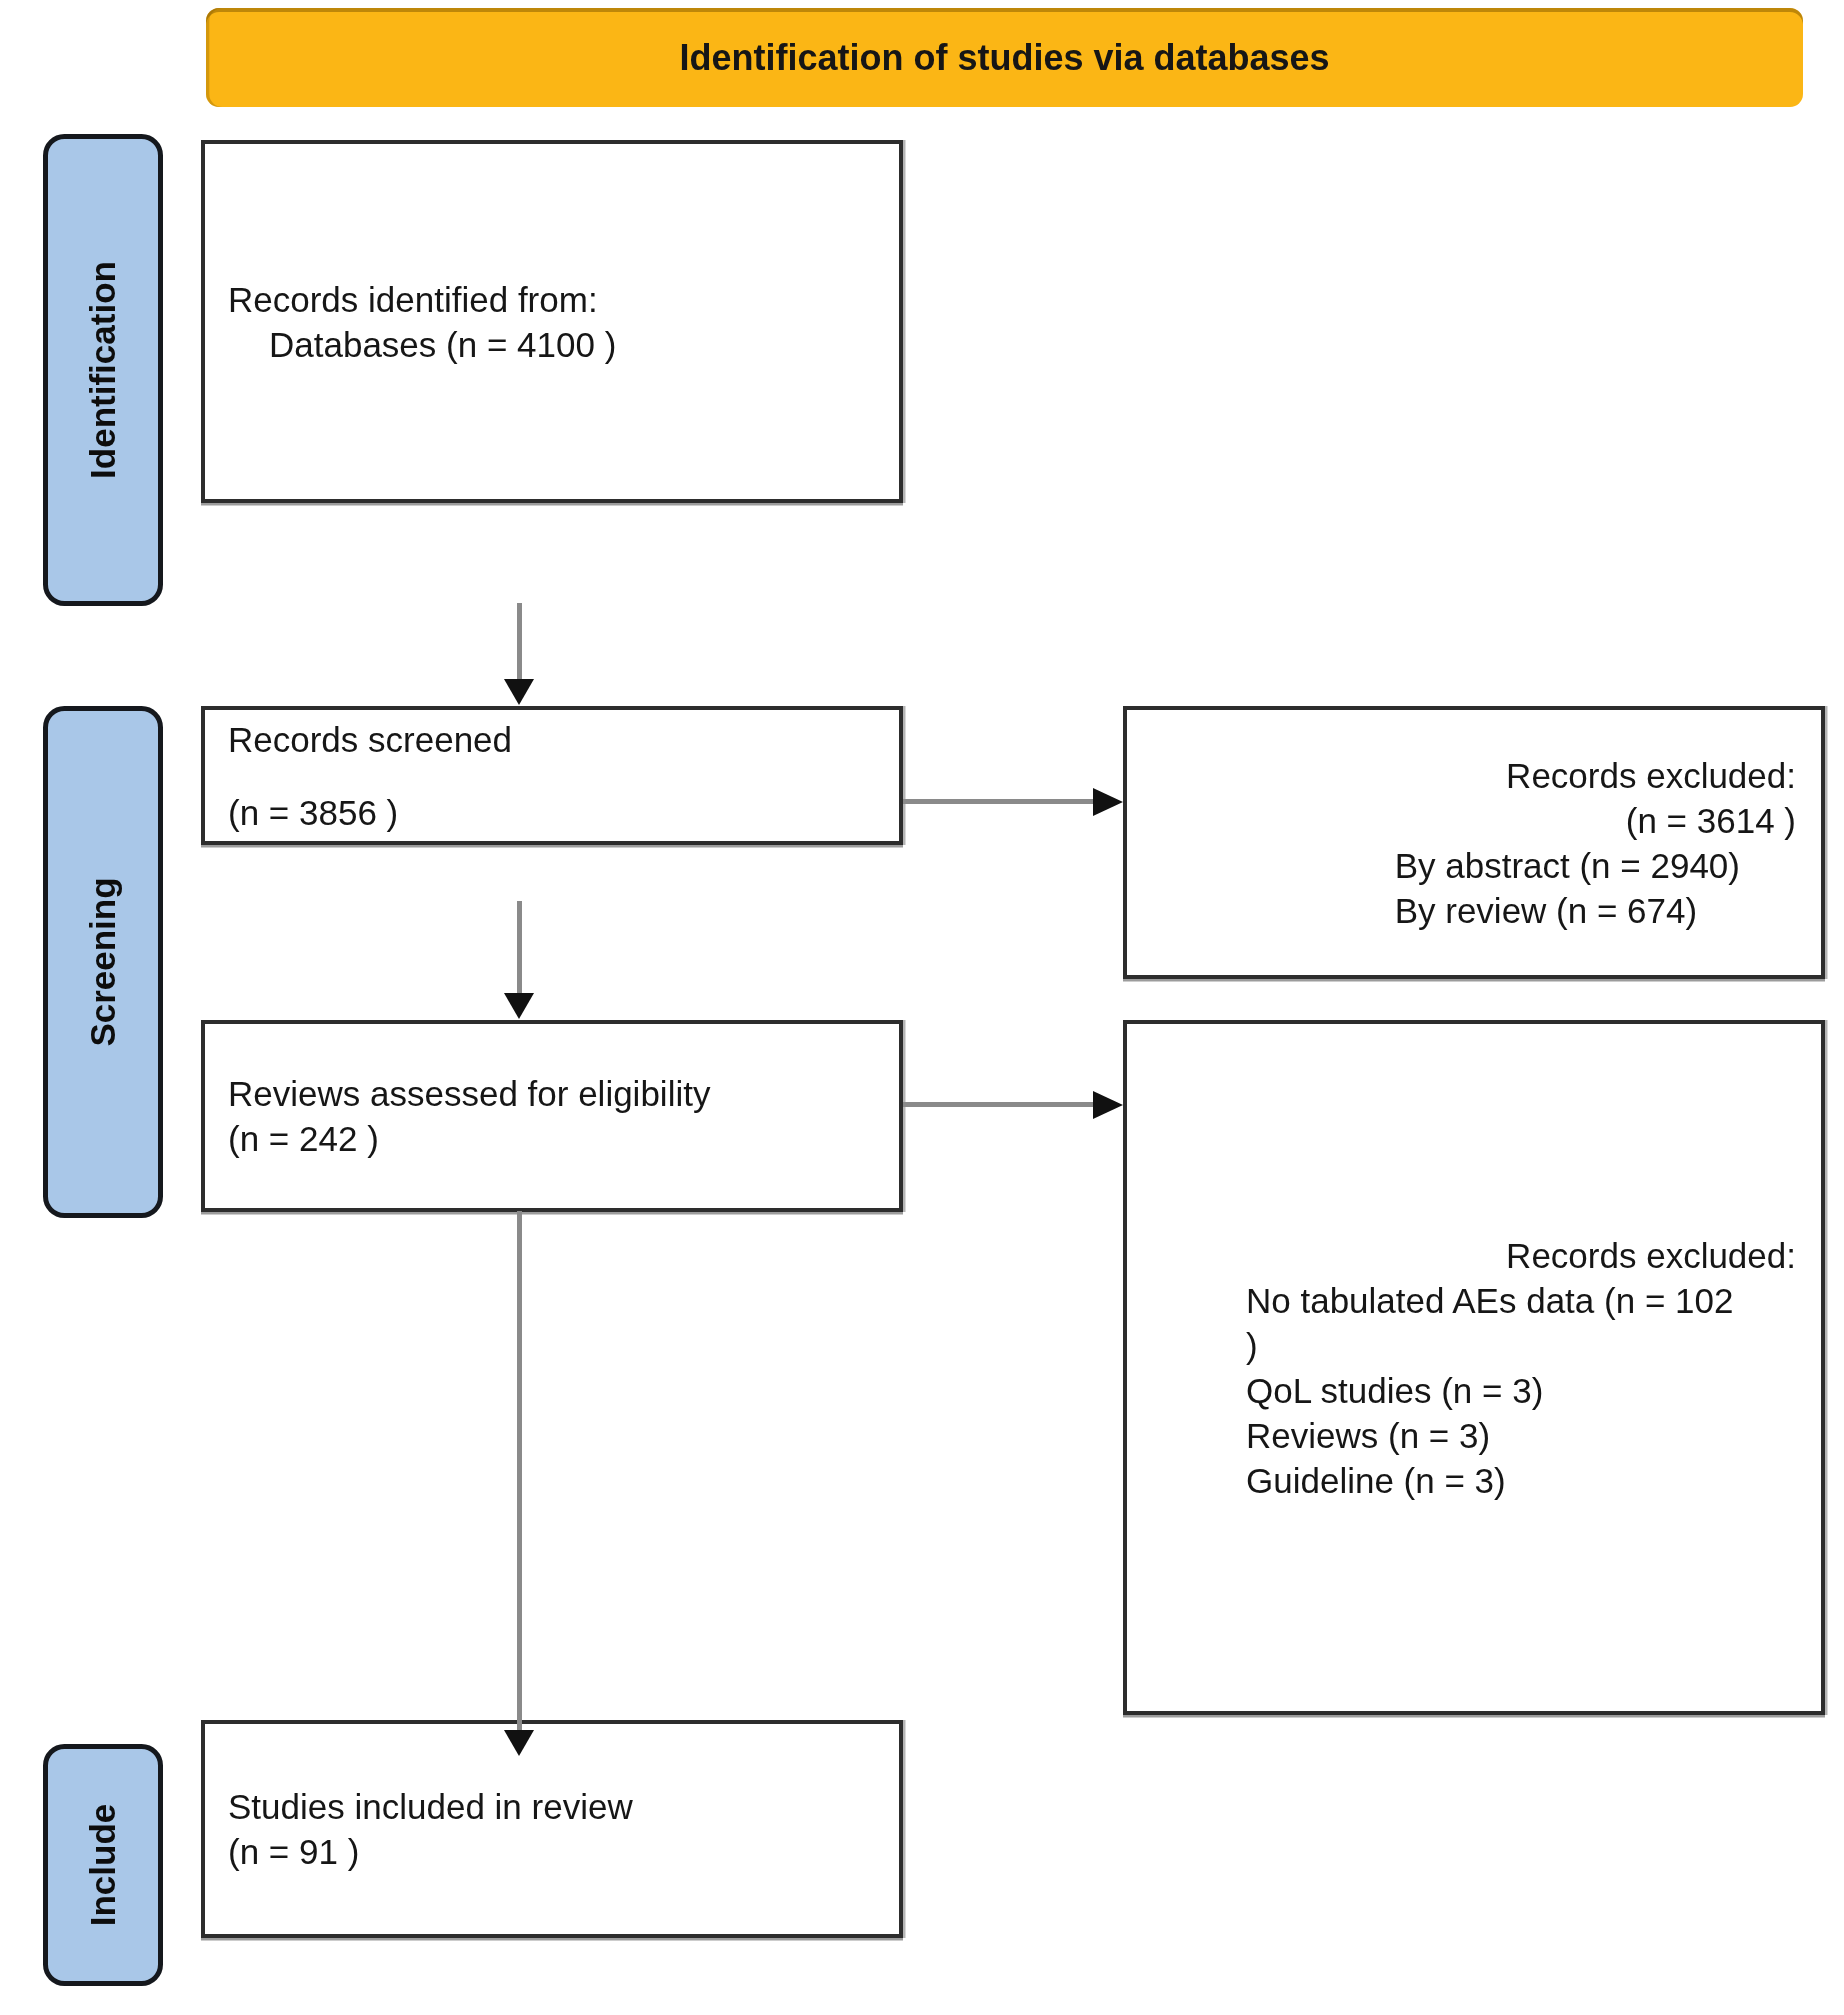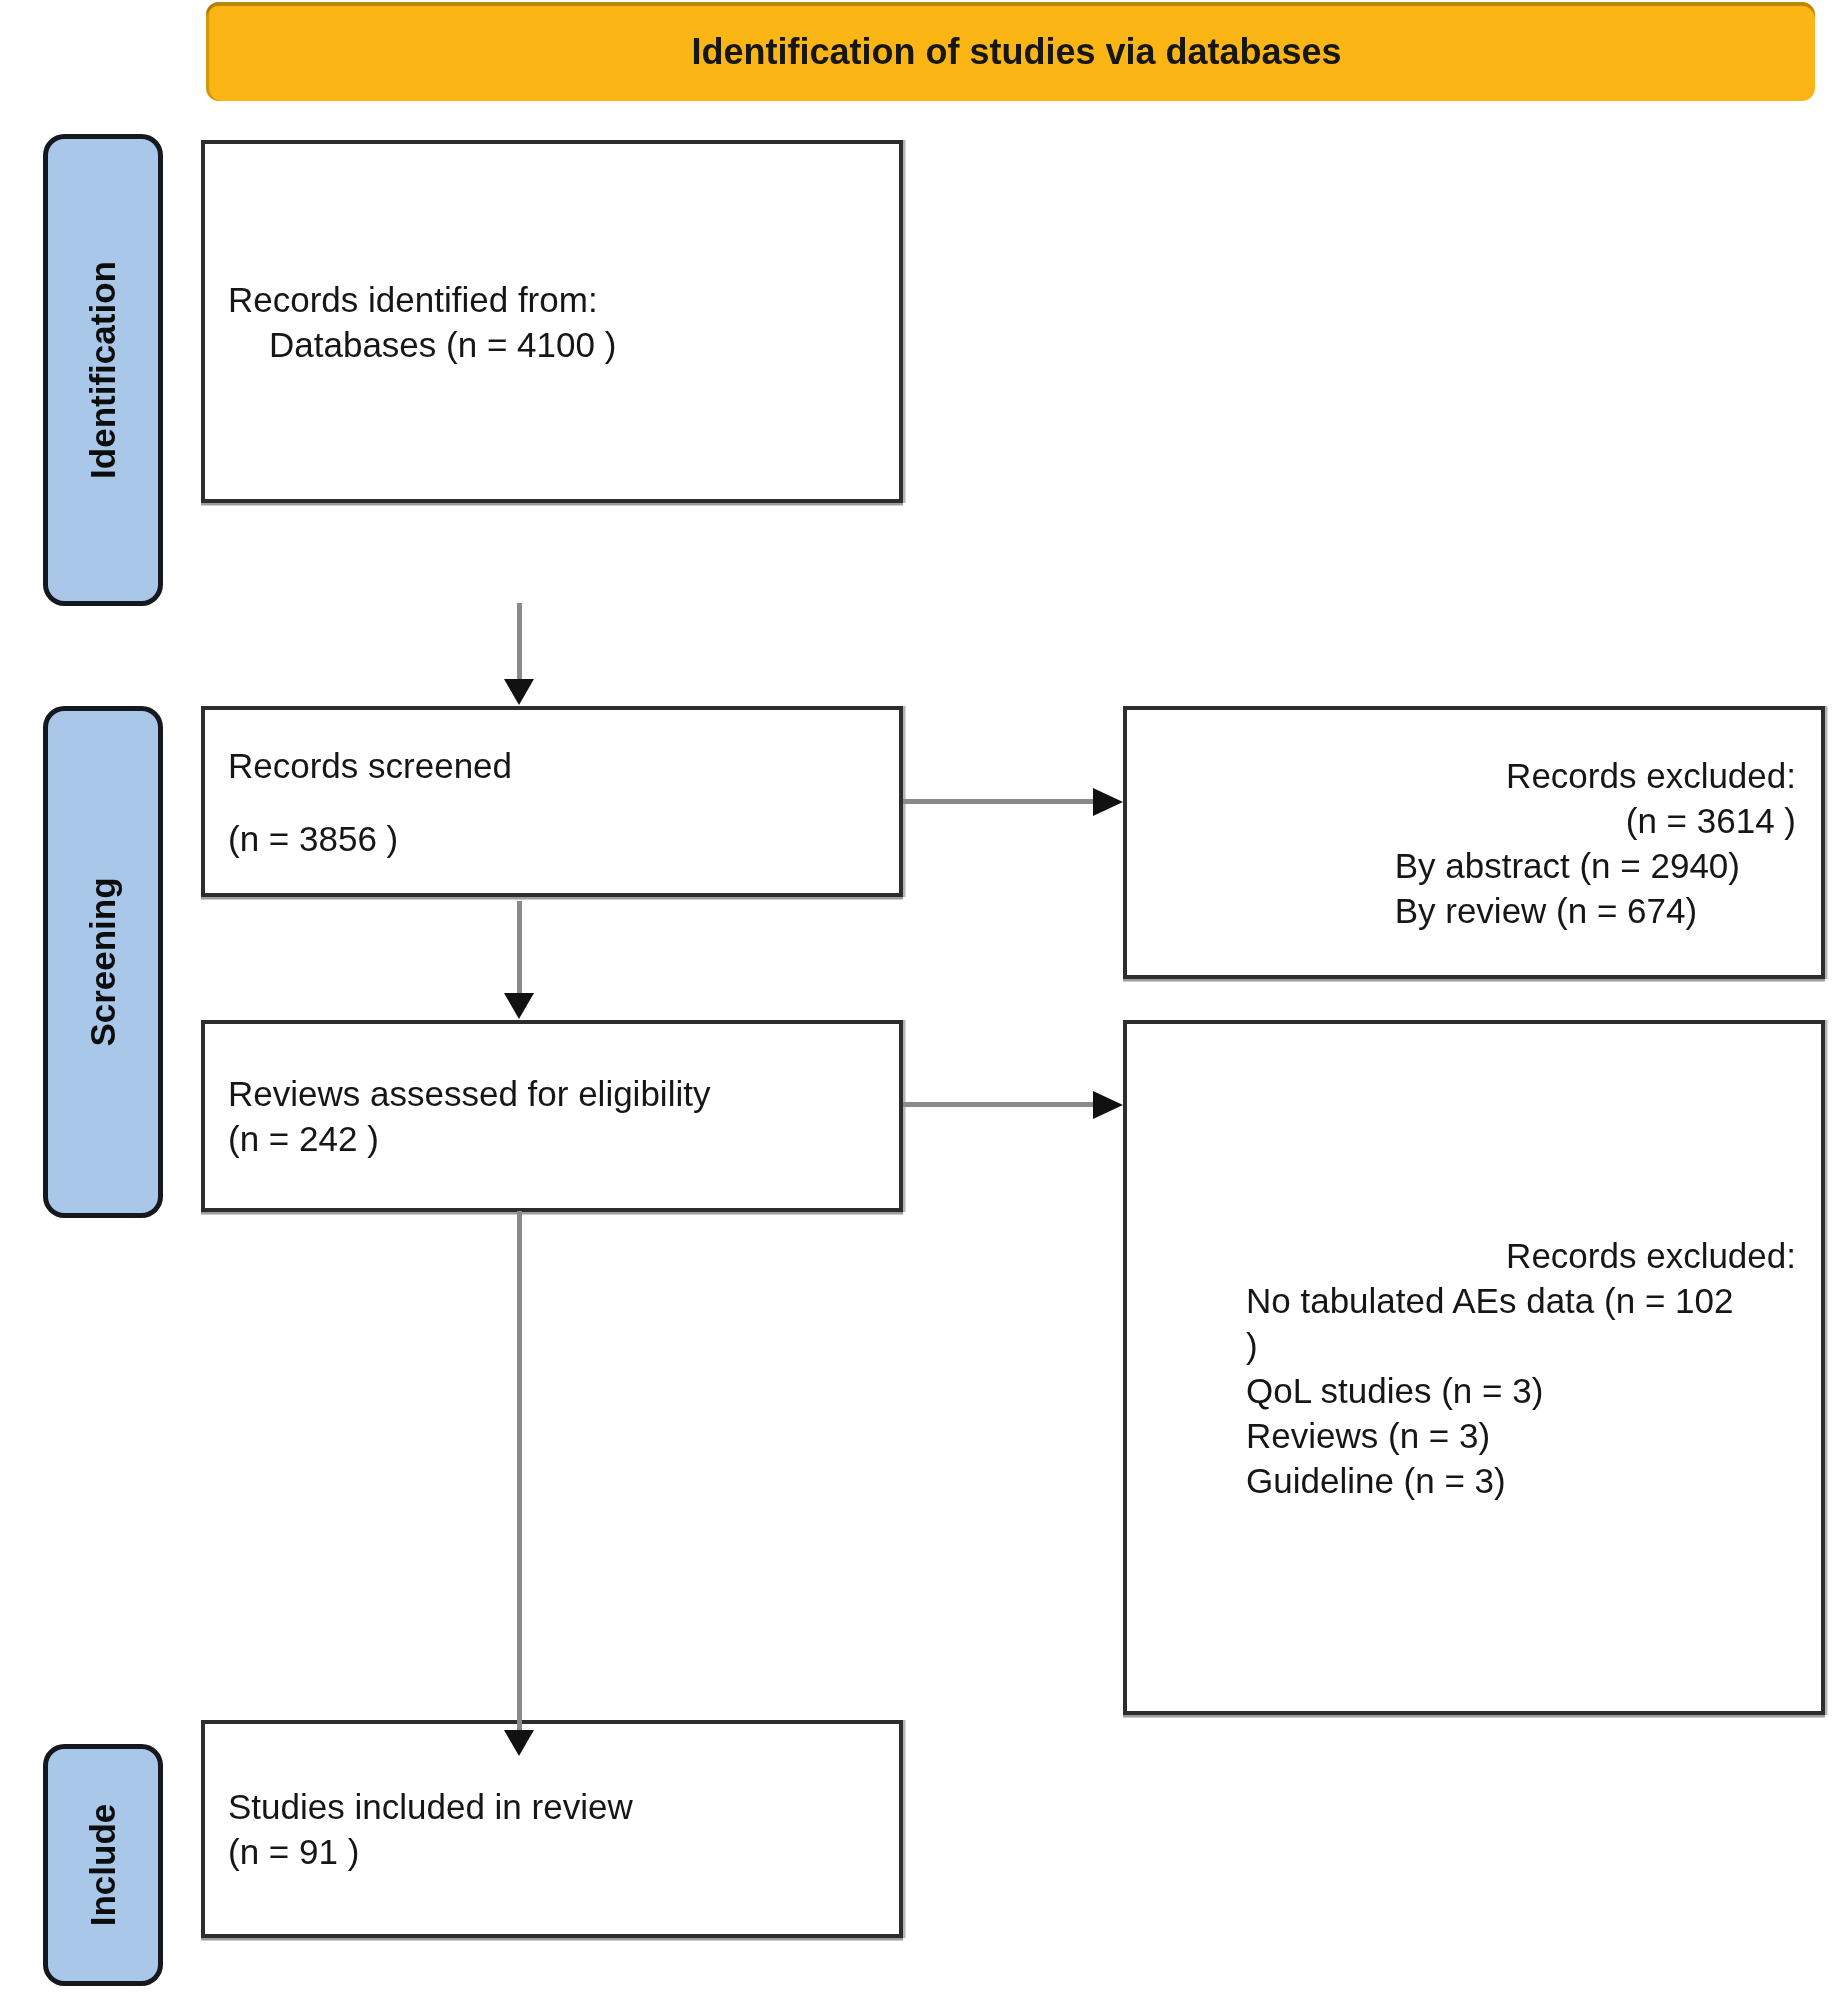--- a/index.html
+++ b/index.html
@@ -8,26 +8,26 @@
     width: 1845px;
     height: 2016px;
     background: #ffffff;
     font-family: "Liberation Sans", sans-serif;
     color: #161616;
   }
 
   
   .title-bar {
     position: absolute;
-    left: 206px; top: 2px; width: 1597px; height: 99px;
+    left: 206px; top: 8px; width: 1597px; height: 99px;
     background: var(--title-bg, #FBB615);
     border-radius: 13px;
     box-shadow: inset 0 4.1px 0 rgba(140,96,0,0.55), inset 3.3px 0 0 rgba(140,96,0,0.35);
     display: flex; align-items: center; justify-content: center;
-    font-weight: bold; font-size: 36px; padding-left: 12px;
+    font-weight: bold; font-size: 36px;
   }
 
   
   .side {
     position: absolute;
     left: 43px; width: 120px;
     background: var(--sidebar-bg, #A9C7E8);
     border: 5px solid #15181d;
     border-radius: 21.4px;
     box-sizing: border-box;
@@ -49,21 +49,21 @@
     border: 4.1px solid var(--border, #2d2d2d);
     box-sizing: border-box;
     box-shadow: 0 2.5px 0 rgba(90,90,90,0.6), 2.5px 0 0 rgba(90,90,90,0.45);
     display: flex; flex-direction: column; justify-content: center;
     font-size: 35px; line-height: 45px;
   }
   .box-main { left: 201px; width: 702px; padding: 8.2px 16.4px 8.2px 23px; }
   .box-right { left: 1123px; width: 702px; padding: 8.2px 25px 8.2px 37px; align-items: flex-end; }
 
   .box-records-identified { top: 140px;  height: 363px; }
-  .box-records-screened   { top: 706px;  height: 191px; gap: 28px; }
+  .box-records-screened   { top: 706px;  height: 139px; gap: 28px; }
   .box-reports-assessed   { top: 1020px; height: 192px; }
   .box-studies-included   { top: 1720px; height: 218px; }
   .box-excluded-screening   { top: 706px;  height: 273px; }
   .box-excluded-eligibility { top: 1020px; height: 695px; }
 
   .indent-1 { padding-left: 41px; }
   .excl-item { padding-left: 82px; padding-right: 56px; }
 
   
   .vshaft {

